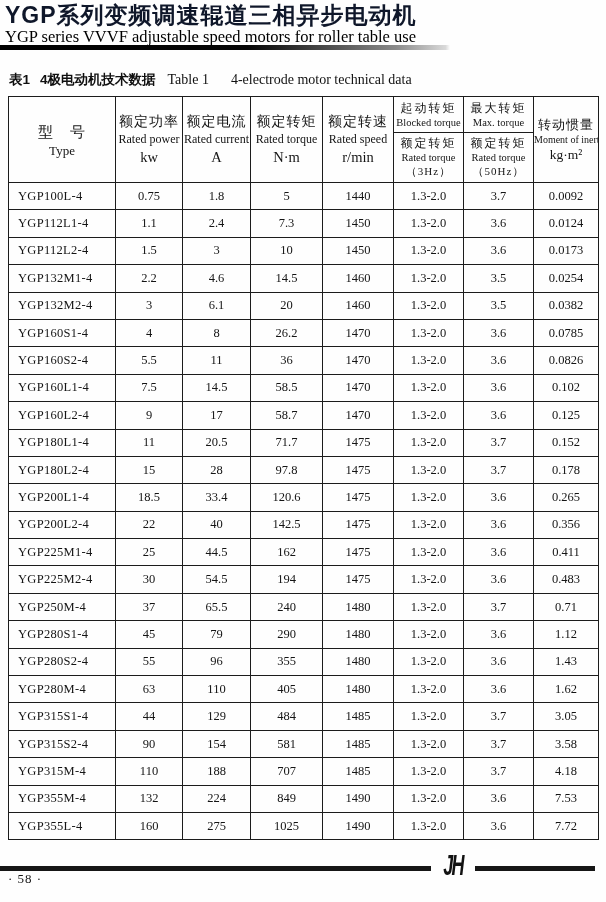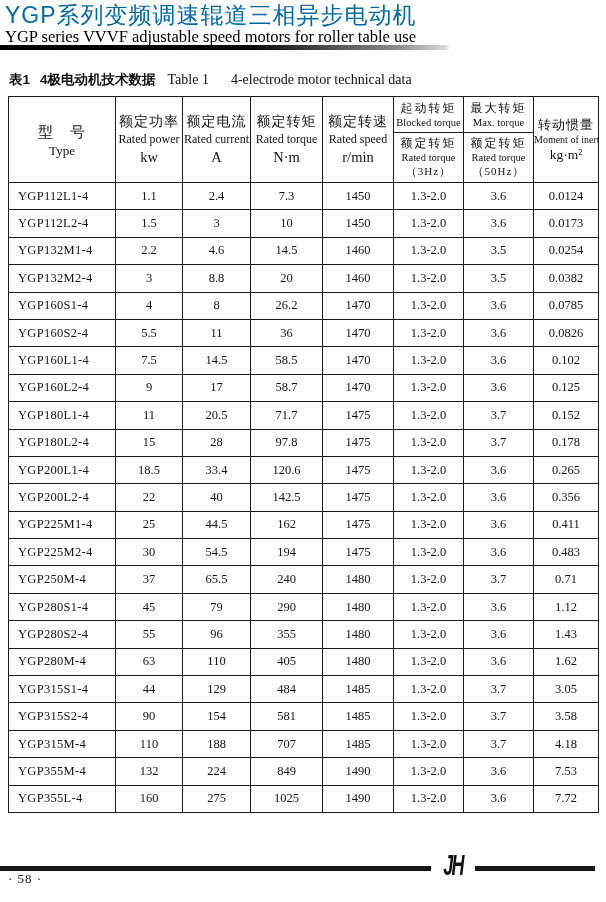--- a/index.html
+++ b/index.html
@@ -2,22 +2,22 @@
 <html><head>
 <meta charset="utf-8">
 <style>
   html,body{margin:0;padding:0;background:#ffffff;}
   .page{
     position:relative;width:606px;height:902px;background:#fefefe;
     color:#141414;font-family:"Liberation Serif",serif;overflow:hidden;
   }
   .title{
     position:absolute;left:5px;top:0px;
-    font-family:"Liberation Sans",sans-serif;font-weight:normal;
-    font-size:23px;letter-spacing:1px;white-space:nowrap;color:#0369a1;
+    font-family:"Liberation Sans",sans-serif;font-weight:bold;
+    font-size:23px;letter-spacing:1px;white-space:nowrap;color:#0f172a;
   }
   .subtitle{
     position:absolute;left:5px;top:27px;
     font-size:16.5px;white-space:nowrap;color:#000000;
   }
   .top-rule{
     position:absolute;left:0;top:45px;width:450px;height:5px;
     background:linear-gradient(to right,#000 0%,#050505 55%,#8a8a8a 88%,#d9d9d9 99%,rgba(255,255,255,0) 100%);
   }
   .caption{position:absolute;left:9px;top:70px;white-space:nowrap;}
@@ -135,20 +135,30 @@
         </th>
         <th class="col-inertia">
           <div class="h-zh">转动惯量</div>
           <div class="h-en">Moment of inertia</div>
           <div class="h-unit">kg·m²</div>
         </th>
       </tr>
     </thead>
     <tbody>
         <tr>
+          <td class="c-type">YGP100L-4</td>
+          <td>0.75</td>
+          <td>1.8</td>
+          <td>5</td>
+          <td>1440</td>
+          <td>1.3-2.0</td>
+          <td>3.7</td>
+          <td>0.0092</td>
+        </tr>
+        <tr>
           <td class="c-type">YGP112L1-4</td>
           <td>1.1</td>
           <td>2.4</td>
           <td>7.3</td>
           <td>1450</td>
           <td>1.3-2.0</td>
           <td>3.6</td>
           <td>0.0124</td>
         </tr>
         <tr>
@@ -167,21 +177,21 @@
           <td>4.6</td>
           <td>14.5</td>
           <td>1460</td>
           <td>1.3-2.0</td>
           <td>3.5</td>
           <td>0.0254</td>
         </tr>
         <tr>
           <td class="c-type">YGP132M2-4</td>
           <td>3</td>
-          <td>8.8</td>
+          <td>6.1</td>
           <td>20</td>
           <td>1460</td>
           <td>1.3-2.0</td>
           <td>3.5</td>
           <td>0.0382</td>
         </tr>
         <tr>
           <td class="c-type">YGP160S1-4</td>
           <td>4</td>
           <td>8</td>

